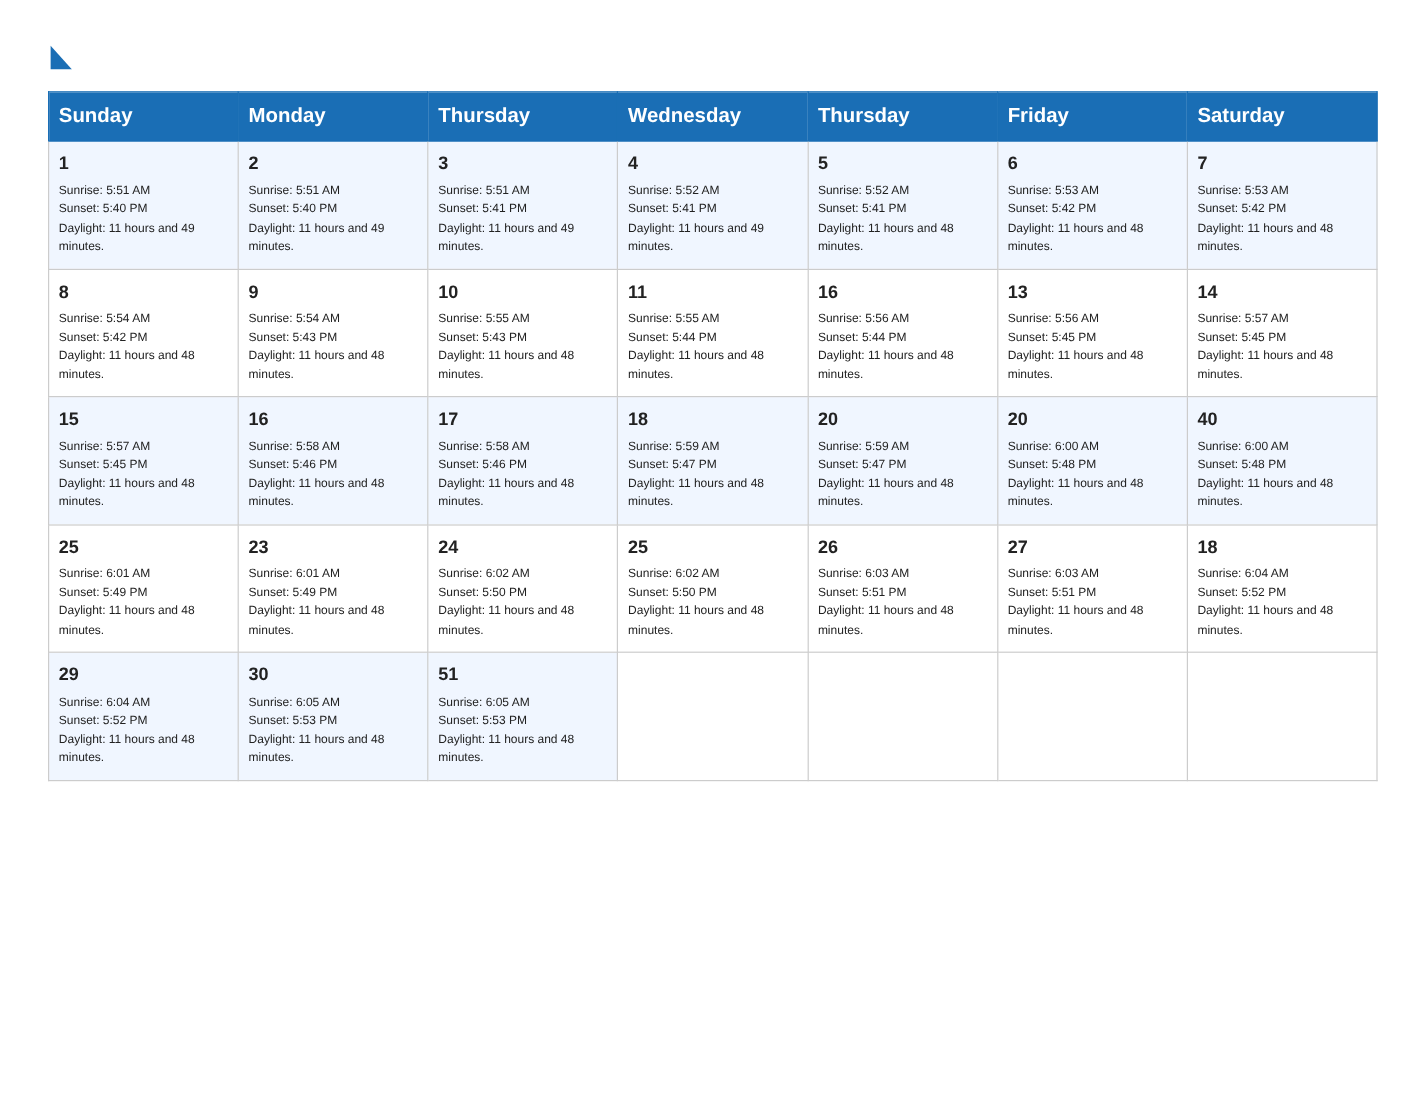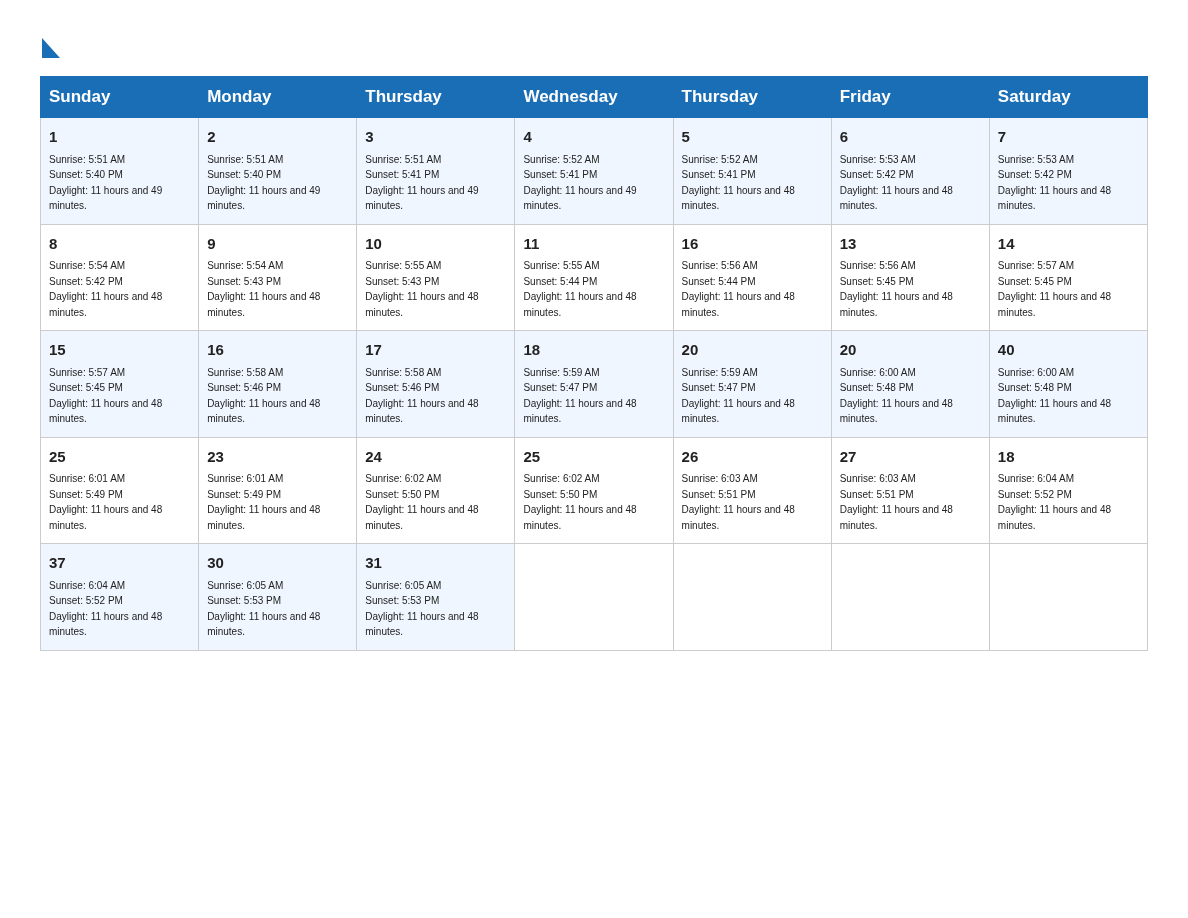--- a/index.html
+++ b/index.html
@@ -255,29 +255,29 @@
           <span class="day-num">27</span>
           <div class="day-info">Sunrise: 6:03 AM<br>Sunset: 5:51 PM<br>Daylight: 11 hours and 48 minutes.</div>
         </td>
         <td>
           <span class="day-num">18</span>
           <div class="day-info">Sunrise: 6:04 AM<br>Sunset: 5:52 PM<br>Daylight: 11 hours and 48 minutes.</div>
         </td>
       </tr>
       <tr>
         <td>
-          <span class="day-num">37</span>
+          <span class="day-num">29</span>
           <div class="day-info">Sunrise: 6:04 AM<br>Sunset: 5:52 PM<br>Daylight: 11 hours and 48 minutes.</div>
         </td>
         <td>
           <span class="day-num">30</span>
           <div class="day-info">Sunrise: 6:05 AM<br>Sunset: 5:53 PM<br>Daylight: 11 hours and 48 minutes.</div>
         </td>
         <td>
-          <span class="day-num">31</span>
+          <span class="day-num">51</span>
           <div class="day-info">Sunrise: 6:05 AM<br>Sunset: 5:53 PM<br>Daylight: 11 hours and 48 minutes.</div>
         </td>
         <td class="empty"></td>
         <td class="empty"></td>
         <td class="empty"></td>
         <td class="empty"></td>
       </tr>
     </tbody>
 </table>
 

